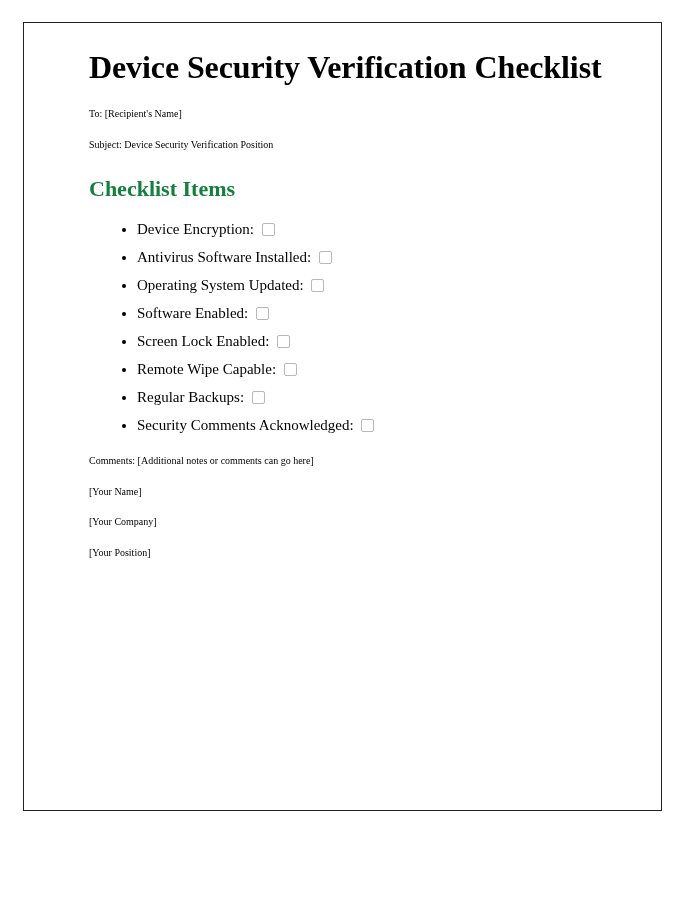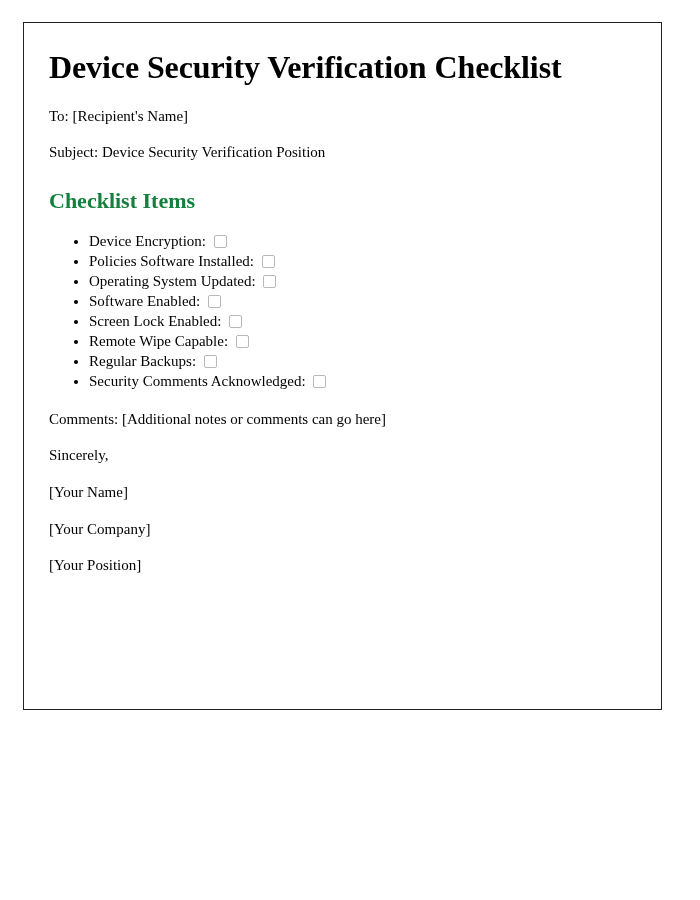--- a/index.html
+++ b/index.html
@@ -13,62 +13,63 @@
     height: 900px;
     overflow: hidden;
     font-family: "Liberation Serif", "DejaVu Serif", serif;
     color: #000000;
   }
   .page {
     position: absolute;
     left: 23px;
     top: 22px;
     width: 639px;
-    height: 688px;
+    height: 789px;
     border: 1px solid #222222;
     background: #ffffff;
     box-sizing: border-box;
     overflow: hidden;
+    padding-left: 40px;
   }
   .page-inner {
     padding: 26px 24px 24px 25px;
   }
   h1.doc-title {
     font-size: 32px;
     font-weight: bold;
     line-height: 1.15;
     margin: 0 0 22px 0;
     letter-spacing: -0.1px;
     color: #000000;
   }
   h2.section-title {
     font-size: 22px;
     font-weight: bold;
     line-height: 1.2;
     margin: 26px 0 16px 0;
     color: #15803d;
   }
   p.line {
-    font-size: 15px;
+    font-size: 10px;
     line-height: 1.18;
     margin: 0 0 19px 0;
     color: #000000;
   }
   p.line:last-child {
     margin-bottom: 0;
   }
   ul.checklist {
     list-style-type: disc;
     margin: 0 0 20px 0;
     padding-left: 40px;
   }
   ul.checklist li {
     font-size: 15px;
     line-height: 20px;
-    margin: 0;
+    margin: 8px;
     padding: 0;
     color: #000000;
   }
   .cb {
     -webkit-appearance: none;
     appearance: none;
     display: inline-block;
     vertical-align: -2px;
     width: 13px;
     height: 13px;
@@ -97,21 +98,21 @@
     </div>
 
     <h2 class="section-title">Checklist Items</h2>
 
     <ul class="checklist">
       <li>
         <span>Device Encryption:</span>
         <input type="checkbox" class="cb" style="">
       </li>
       <li>
-        <span>Policies Software Installed:</span>
+        <span>Antivirus Software Installed:</span>
         <input type="checkbox" class="cb" style="">
       </li>
       <li>
         <span>Operating System Updated:</span>
         <input type="checkbox" class="cb" style="">
       </li>
       <li>
         <span>Software Enabled:</span>
         <input type="checkbox" class="cb" style="">
       </li>
@@ -129,20 +130,19 @@
       </li>
       <li>
         <span>Security Comments Acknowledged:</span>
         <input type="checkbox" class="cb" style="">
       </li>
     </ul>
 
     <p class="line">Comments: [Additional notes or comments can go here]</p>
 
     <div class="closing-block">
-      <p class="line">Sincerely,</p>
       <p class="line">[Your Name]</p>
       <p class="line">[Your Company]</p>
       <p class="line">[Your Position]</p>
     </div>
 
   </div>
 </div>
 
 </body></html>

